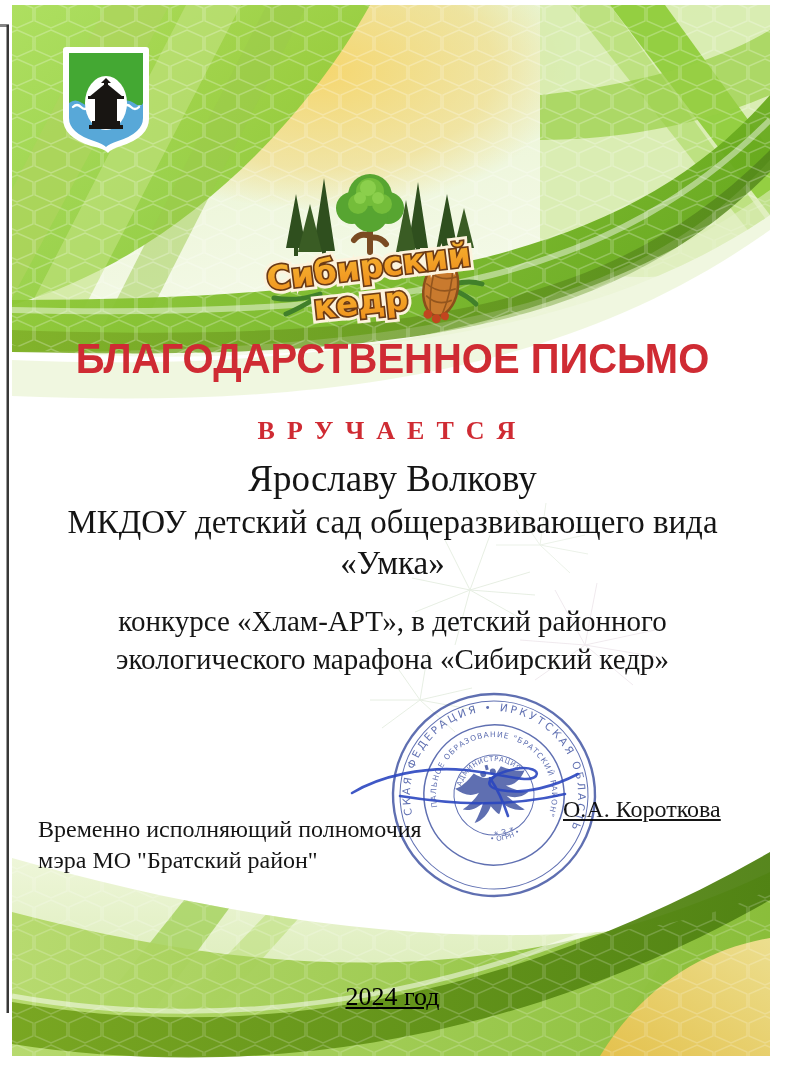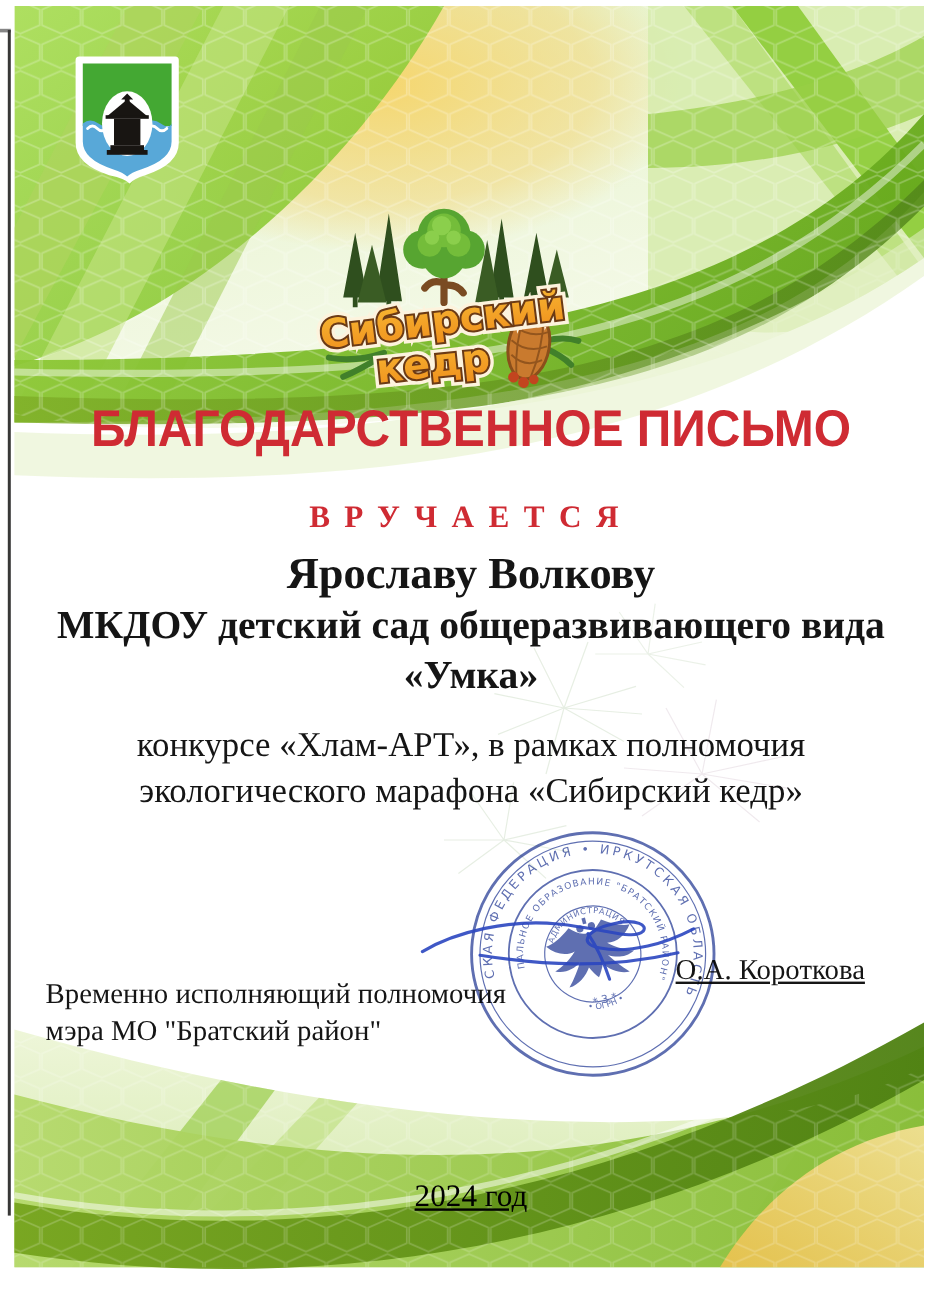--- a/index.html
+++ b/index.html
@@ -8,21 +8,21 @@
   .abs{position:absolute;}
   #bg{left:0;top:0;z-index:0;}
   #emblem{left:61px;top:45px;z-index:3;}
   #logo{left:258px;top:156px;z-index:3;}
   .textlayer{z-index:4;left:0;right:0;text-align:center;color:#151515;}
   #title{top:334px;font-family:"Liberation Sans",sans-serif;font-weight:bold;
          font-size:43px;color:#cf2b33;letter-spacing:0px;transform:scaleX(.93);
          transform-origin:50% 50%;white-space:nowrap;}
   #presented{top:399px;font-weight:bold;font-size:26px;color:#cf2b33;
              letter-spacing:12px;padding-left:0;margin-top:17px;}
-  #recipient{top:456px;font-weight:bold;line-height:1.0;}
+  #recipient{top:456px;font-weight:normal;line-height:1.0;}
   #recipient .name{font-size:37px;line-height:46px;}
   #recipient .org{font-size:33px;line-height:41px;}
   #recipient .grp{font-size:33px;line-height:41px;}
   #bodytext{top:602px;font-size:29px;line-height:38px;}
   #sign-left{left:38px;top:774px;text-align:left;font-size:24px;line-height:31px;
              z-index:4;color:#151515;margin-top:40px;}
   #sign-name{left:563px;top:796px;font-size:24px;z-index:4;color:#151515;text-decoration:underline;}
   #stamp{left:388px;top:689px;z-index:5;}
   #signature{left:340px;top:738px;z-index:6;}
   #year{top:982px;font-size:26px;z-index:4;color:#000000;text-decoration:underline;}
@@ -223,21 +223,21 @@
 
 <div id="presented" class="abs textlayer">ВРУЧАЕТСЯ</div>
 
 <div id="recipient" class="abs textlayer">
   <div class="name">Ярославу Волкову</div>
   <div class="org">МКДОУ детский сад общеразвивающего вида</div>
   <div class="grp">«Умка»</div>
 </div>
 
 <div id="bodytext" class="abs textlayer">
-  <div>конкурсе «Хлам-АРТ», в рамках полномочия</div>
+  <div>конкурсе «Хлам-АРТ», в детский районного</div>
   <div>экологического марафона «Сибирский кедр»</div>
 </div>
 
 <div id="sign-left" class="abs">
   <div>Временно исполняющий полномочия</div>
   <div>мэра МО "Братский район"</div>
 </div>
 
 <div id="sign-name" class="abs">О.А. Короткова</div>
 

